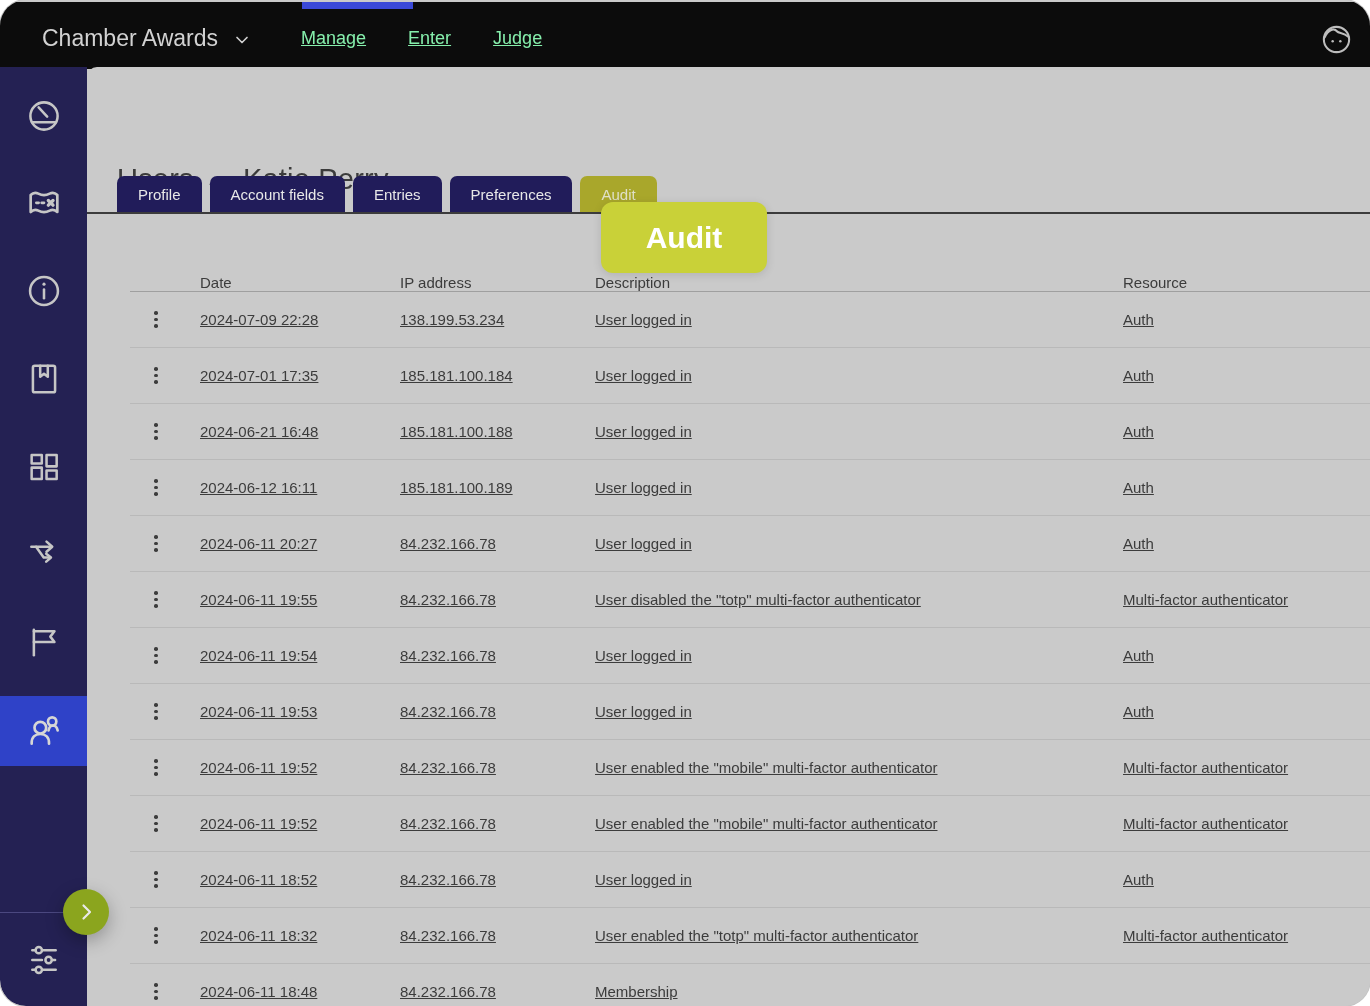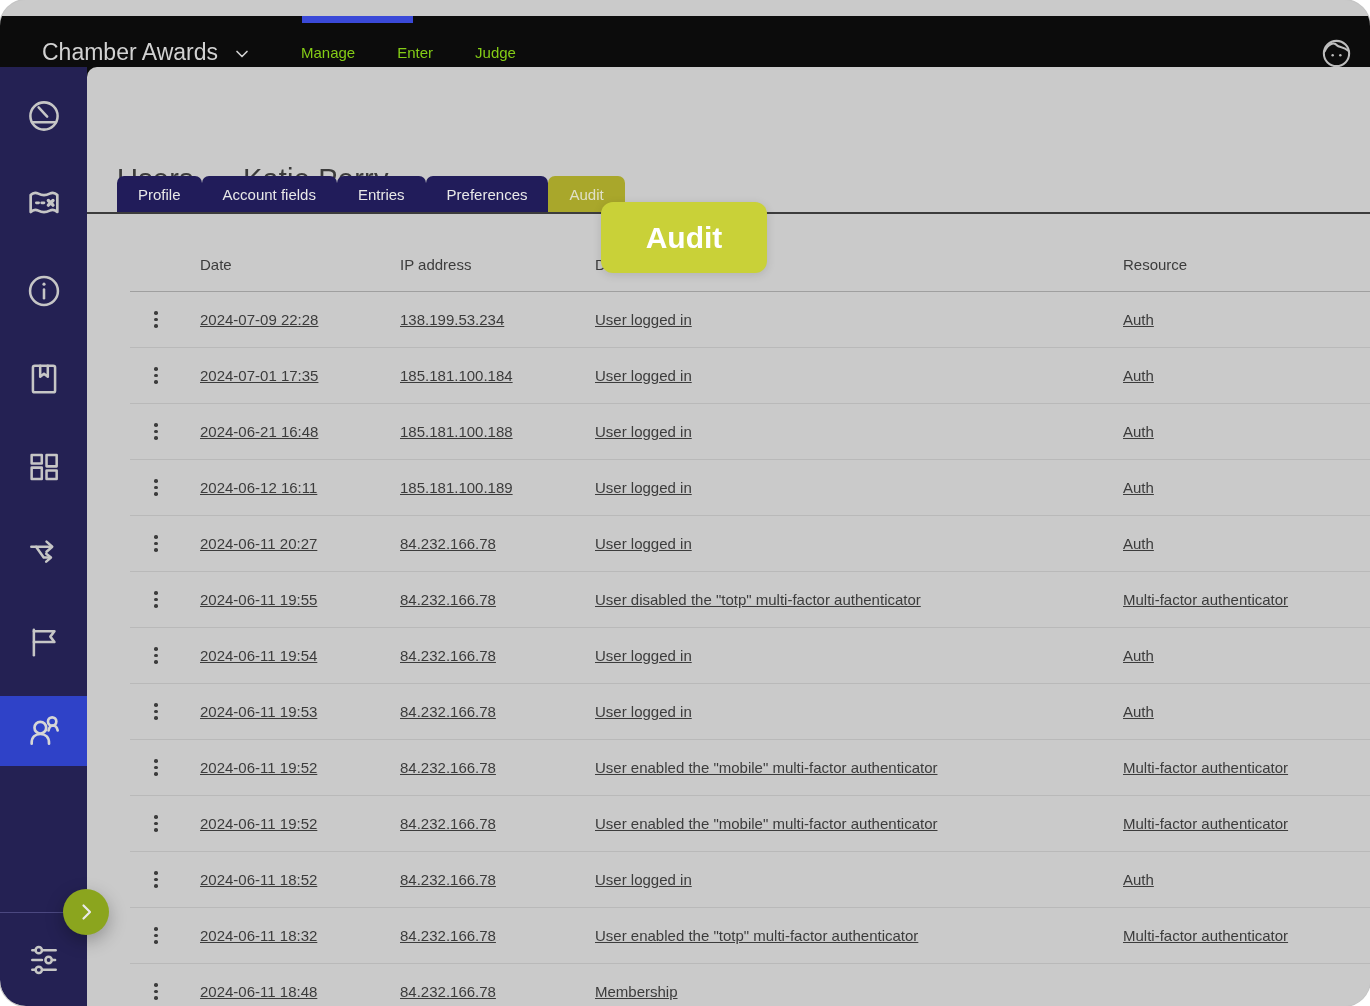--- a/index.html
+++ b/index.html
@@ -3,27 +3,27 @@
 <meta charset="utf-8">
 <style>
   * { margin:0; padding:0; box-sizing:border-box; }
   html,body { width:1370px; height:1006px; background:#ffffff;
     font-family:"Liberation Sans","DejaVu Sans",sans-serif; }
   .window { position:absolute; inset:0; width:1370px; height:1006px;
     border-radius:26px; overflow:hidden; background:#cacaca;
     box-shadow:0 0 0 1px #c4c4c4; }
 
   
-  .topbar { position:absolute; left:0; top:16px; right:0; height:67px;
+  .topbar { position:absolute; left:0; top:2px; right:0; height:67px;
     background:#0c0c0c; display:flex; align-items:center; padding:5px 0 0 42px; }
   .brand { display:flex; align-items:center; gap:14px; color:#d2d2d2;
     font-size:23px; cursor:pointer; }
   .brand svg { margin-top:3px; }
   .topnav { display:flex; margin-left:49px; gap:42px; }
-  .topnav .nav-item { color:#84cc16; font-size:15px; cursor:pointer; }
+  .topnav .nav-item { color:#86efac; font-size:18px; cursor:pointer;text-decoration:underline; }
   .nav-indicator { position:absolute; left:302px; top:0; width:111px; height:7px;
     background:#3a49d8; }
   .account-btn { position:absolute; right:17px; top:21px; width:33px; height:33px;
     color:#bdbdbd; cursor:pointer; background:none; border:none; }
 
   
   .sidebar { position:absolute; left:0; top:67px; bottom:0; width:87px;
     background:#242153; border-bottom-left-radius:26px; }
   .side-item { position:absolute; left:0; width:87px; height:70px;
     display:flex; align-items:center; justify-content:center;
@@ -37,33 +37,33 @@
     box-shadow:0 6px 18px rgba(0,0,0,0.28); z-index:30; }
 
   
   .content { position:absolute; left:87px; top:67px; right:0; bottom:0;
     background:#cacaca; border-top-left-radius:10px;
     border-bottom-right-radius:26px; overflow:hidden; }
   .breadcrumb { position:absolute; left:30px; top:96px; font-size:29px;
     font-weight:300; color:#3b3b3b; letter-spacing:0.2px; }
   .breadcrumb .sep { margin:0 10px; color:#3b3b3b; }
 
-  .tabs { position:absolute; left:30px; top:109px; display:flex; gap:0; }
+  .tabs { position:absolute; left:30px; top:109px; display:flex; gap:8px; }
   .tab { height:36px; padding:0 21px; border:none; cursor:pointer;
     background:#211c5a; color:#e8e8e8; font-size:15px;
     font-family:inherit; border-radius:7px 7px 0 0; }
   .tab.active { background:#a9a72b; color:#e0e0c8; }
   .tab-underline { position:absolute; left:0; right:0; top:145px; height:2px;
     background:#3c3c3c; }
 
   
   .table { position:absolute; left:43px; right:0; top:147px; }
   .tgrid { display:grid; grid-template-columns:70px 200px 195px 528px 1fr;
     align-items:center; }
-  .thead { height:78px; align-items:end; padding-bottom:18px;
+  .thead { height:78px; align-items:end; padding-bottom:0;
     border-bottom:1px solid #9f9f9f; }
   .thead .hcell { font-size:15px; color:#3c3c3c; }
   .trow { height:56px; border-bottom:1px solid #b9b9b9; }
   .tcell { font-size:15px; color:#3c3c3c; padding-right:14px;
     white-space:nowrap; overflow:hidden;text-decoration:underline; }
   .kebab { width:30px; height:34px; margin-left:11px; background:none; border:none;
     cursor:pointer; display:flex; flex-direction:column; align-items:center;
     justify-content:center; gap:3px; }
   .kebab i { width:3.5px; height:3.5px; border-radius:50%; background:#3c3c3c; }
 

